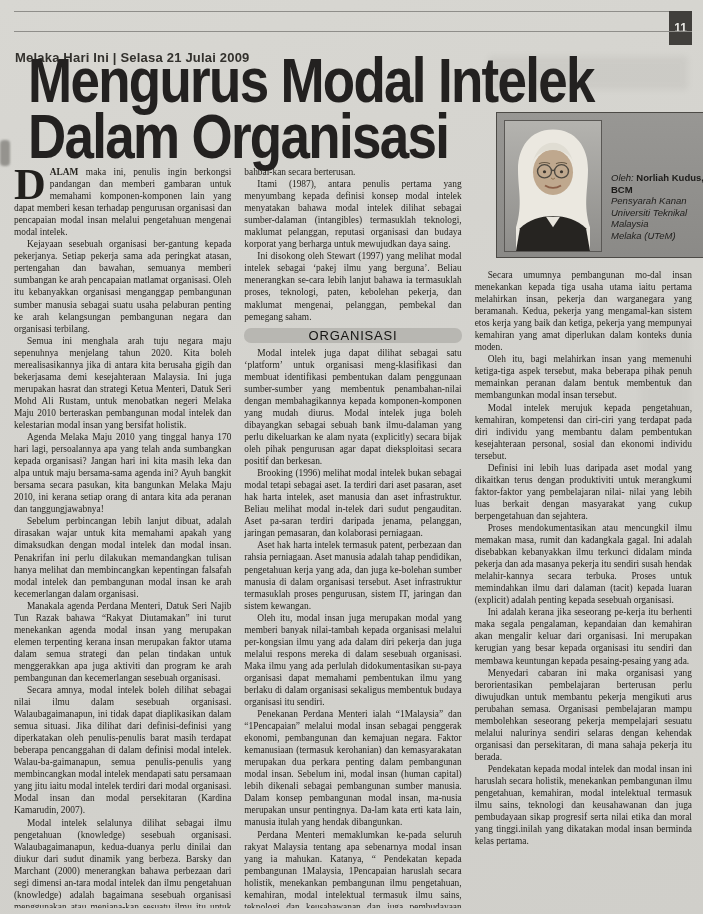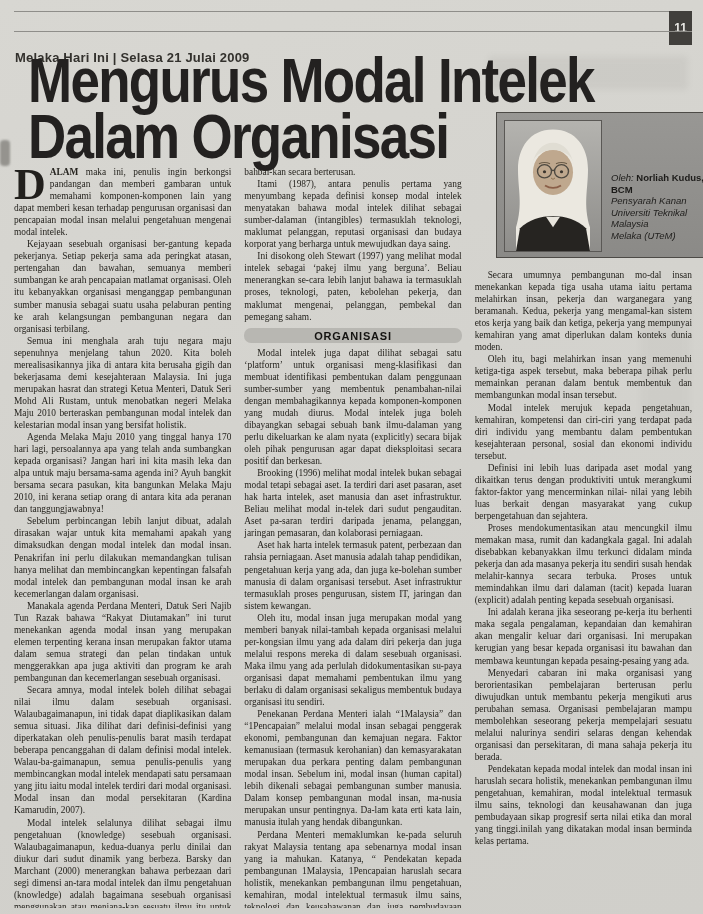--- a/index.html
+++ b/index.html
@@ -70,21 +70,21 @@
   .col p.no-indent{text-indent:0;}
   .dropcap{
     float:left;font-weight:bold;font-size:44px;line-height:33px;
     padding:2px 4px 0 0;color:#211f1c;
   }
   .lead b, .col b{font-weight:bold;}
   .section-bar{
     margin:5px 0 4px 0;padding:2px 0 1px 0;
     background:#b8b7b2;color:#141311;
     font-family:"Liberation Sans",sans-serif;
-    font-size:11px;font-weight:bold;letter-spacing:0.8px;
+    font-size:13px;font-weight:normal;letter-spacing:0.8px;
     text-align:center;
     border-radius:7px;
   }
 </style>
 </head>
 <body>
 
 <div class="page">
 
   <div class="rule top"></div>
@@ -155,24 +155,24 @@
       <p>Brooking (1996) melihat modal intelek bukan sebagai modal tetapi sebagai aset. Ia terdiri dari aset pasaran, aset hak harta intelek, aset manusia dan aset infrastruktur. Beliau melihat modal in-telek dari sudut pengauditan. Aset pa-saran terdiri daripada jenama, pelanggan, jaringan pemasaran, dan kolaborasi perniagaan.</p>
       <p>Aset hak harta intelek termasuk patent, perbezaan dan rahsia perniagaan. Aset manusia adalah tahap pendidikan, pengetahuan kerja yang ada, dan juga ke-bolehan sumber manusia di dalam organisasi tersebut. Aset infrastruktur termasuklah proses pengurusan, sistem IT, jaringan dan sistem kewangan.</p>
       <p>Oleh itu, modal insan juga merupakan modal yang memberi banyak nilai-tambah kepada organisasi melalui per-kongsian ilmu yang ada dalam diri pekerja dan juga melalui respons mereka di dalam sesebuah organisasi. Maka ilmu yang ada perlulah didokumentasikan su-paya organisasi dapat memahami pembentukan ilmu yang berlaku di dalam organisasi sekaligus membentuk budaya organisasi itu sendiri.</p>
       <p>Penekanan Perdana Menteri ialah “1Malaysia” dan “1Pencapaian” melalui modal insan sebagai penggerak ekonomi, pembangunan dan kemajuan negara. Faktor kemanusiaan (termasuk kerohanian) dan kemasyarakatan merupakan dua perkara penting dalam pembangunan modal insan. Sebelum ini, modal insan (human capital) lebih dikenali sebagai pembangunan sumber manusia. Dalam konsep pembangunan modal insan, ma-nusia merupakan unsur pentingnya. Da-lam kata erti kata lain, manusia itulah yang hendak dibangunkan.</p>
       <p>Perdana Menteri memaklumkan ke-pada seluruh rakyat Malaysia tentang apa sebenarnya modal insan yang ia mahukan. Katanya, “ Pendekatan kepada pembangunan 1Malaysia, 1Pencapaian haruslah secara holistik, menekankan pembangunan ilmu pengetahuan, kemahiran, modal intelektual termasuk ilmu sains,  teknologi dan keusahawanan dan juga pembudayaan sikap progresif serta nilai etika dan moral yang tinggi. Inilah yang dikatakan modal insan berminda kelas pertama”.</p>
 
     </div>
 
     <div class="col col3">
       <p>Secara umumnya pembangunan mo-dal insan menekankan kepada tiga usaha utama iaitu pertama melahirkan insan, pekerja dan warganegara yang beramanah. Kedua, pekerja yang mengamal-kan sistem etos kerja yang baik dan ketiga, pekerja yang mempunyai kemahiran yang amat diperlukan dalam konteks dunia moden.</p>
-      <p>Oleh itu, bagi melahirkan insan yang memenuhi ketiga-tiga aspek tersebut, maka beberapa pihak perlu memainkan peranan dalam bentuk membentuk dan membangunkan modal insan tersebut.</p>
+      <p>Oleh itu, bagi melahirkan insan yang memenuhi ketiga-tiga aspek tersebut, maka beberapa pihak penuh memainkan peranan dalam bentuk membentuk dan membangunkan modal insan tersebut.</p>
       <p>Modal intelek merujuk kepada pengetahuan, kemahiran, kompetensi dan ciri-ciri yang terdapat pada diri individu yang membantu dalam pembentukan kesejahteraan personal, sosial dan ekonomi individu tersebut.</p>
-      <p>Definisi ini lebih luas daripada aset modal yang dikaitkan terus dengan produktiviti untuk merangkumi faktor-faktor yang mencerminkan nilai- nilai yang lebih luas berkait dengan masyarakat yang cukup berpengetahuan dan sejahtera.</p>
+      <p>Definisi ini lebih luas daripada aset modal yang dikaitkan terus dengan produktiviti untuk merangkumi faktor-faktor yang pembelajaran nilai- nilai yang lebih luas berkait dengan masyarakat yang cukup berpengetahuan dan sejahtera.</p>
       <p>Proses mendokumentasikan atau mencungkil ilmu memakan masa, rumit dan kadangkala gagal. Ini adalah disebabkan kebanyakkan ilmu terkunci didalam minda pekerja dan ada masanya pekerja itu sendiri susah hendak melahir-kannya secara terbuka. Proses untuk memindahkan ilmu dari dalaman (tacit) kepada luaran (explicit) adalah penting kepada sesebuah organisasi.</p>
-      <p>Ini adalah kerana jika seseorang pe-kerja itu berhenti maka segala pengalaman, kepandaian dan kemahiran akan mengalir keluar dari organisasi. Ini merupakan kerugian yang besar kepada organisasi itu bawahan dan membawa keuntungan kepada pesaing-pesaing yang ada.</p>
+      <p>Ini adalah kerana jika seseorang pe-kerja itu berhenti maka segala pengalaman, kepandaian dan kemahiran akan mengalir keluar dari organisasi. Ini merupakan kerugian yang besar kepada organisasi itu sendiri dan membawa keuntungan kepada pesaing-pesaing yang ada.</p>
       <p>Menyedari cabaran ini maka organisasi yang berorientasikan pembelajaran berterusan perlu diwujudkan untuk membantu pekerja mengikuti arus perubahan semasa. Organisasi pembelajaran mampu membolehkan seseorang pekerja mempelajari sesuatu melalui nalurinya sendiri selaras dengan kehendak organisasi dan persekitaran, di mana sahaja pekerja itu berada.</p>
       <p>Pendekatan kepada modal intelek dan modal insan ini haruslah secara holistik, menekankan pembangunan ilmu pengetahuan, kemahiran, modal intelektual termasuk ilmu sains, teknologi dan keusahawanan dan juga pembudayaan sikap progresif serta nilai etika dan moral yang tinggi.inilah yang dikatakan modal insan berminda kelas pertama.</p>
 
     </div>
 
   </div>
 </div>
 
 </body></html>

